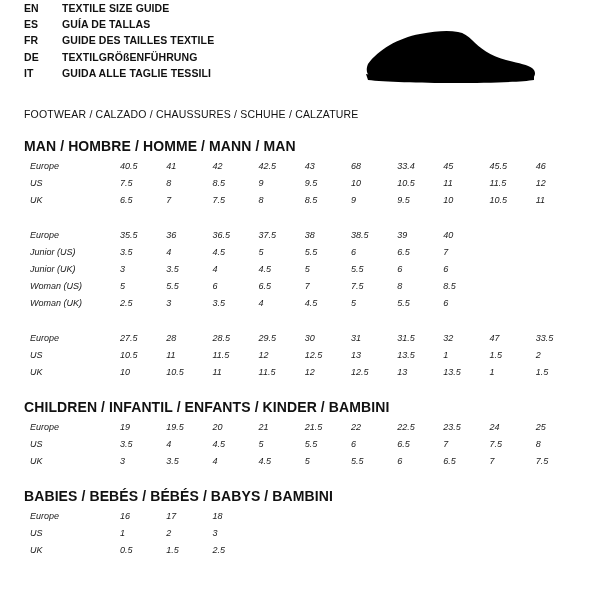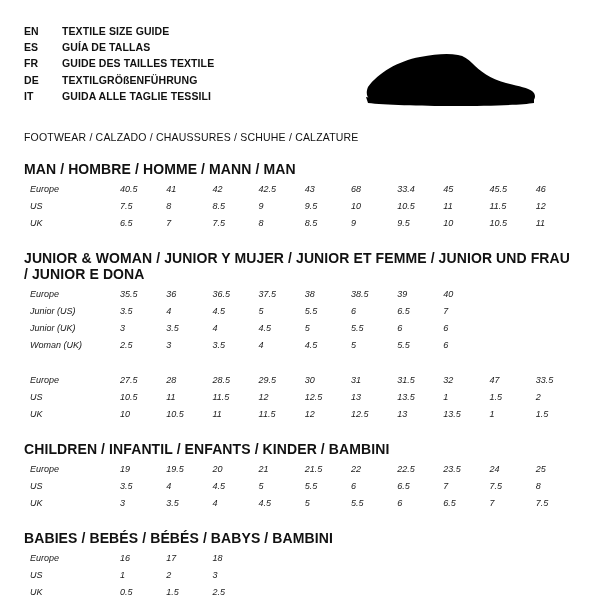--- a/index.html
+++ b/index.html
@@ -12,21 +12,21 @@
     background: #ffffff;
     font-family: "Liberation Sans", sans-serif;
     color: #111111;
     overflow: hidden;
   }
   .page {
     position: relative;
     width: 600px;
     height: 600px;
     box-sizing: border-box;
-    padding: 23px 24px 0 24px;
+    padding: 0 24px 0 24px;
   }
 
   
   .header {
     display: flex;
     align-items: flex-start;
     justify-content: space-between;
   }
   .langs {
     display: block;
@@ -180,21 +180,20 @@
         <td>9.5</td>
         <td>10</td>
         <td>10.5</td>
         <td>11</td>
       </tr>
     </tbody>
       </table>
   </div>
 
   <div class="group">
-    <div class="group-title">JUNIOR &amp; WOMAN / JUNIOR Y MUJER / JUNIOR ET FEMME / JUNIOR UND FRAU / JUNIOR E DONA</div>
     <table class="sizes">
       <tbody>
           <tr class="row shaded">
         <td class="label">Europe</td>
         <td>35.5</td>
         <td>36</td>
         <td>36.5</td>
         <td>37.5</td>
         <td>38</td>
         <td>38.5</td>
@@ -219,20 +218,33 @@
       <tr class="row shaded">
         <td class="label">Junior (UK)</td>
         <td>3</td>
         <td>3.5</td>
         <td>4</td>
         <td>4.5</td>
         <td>5</td>
         <td>5.5</td>
         <td>6</td>
         <td>6</td>
+        <td class="spacer-cell"></td>
+        <td class="spacer-cell"></td>
+      </tr>
+      <tr class="row">
+        <td class="label">Woman (US)</td>
+        <td>5</td>
+        <td>5.5</td>
+        <td>6</td>
+        <td>6.5</td>
+        <td>7</td>
+        <td>7.5</td>
+        <td>8</td>
+        <td>8.5</td>
         <td class="spacer-cell"></td>
         <td class="spacer-cell"></td>
       </tr>
       <tr class="row shaded">
         <td class="label">Woman (UK)</td>
         <td>2.5</td>
         <td>3</td>
         <td>3.5</td>
         <td>4</td>
         <td>4.5</td>

